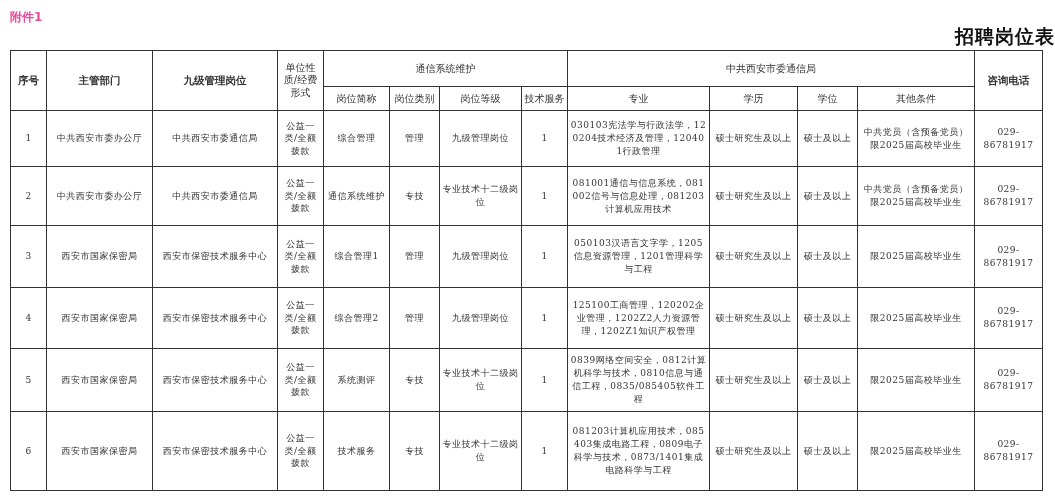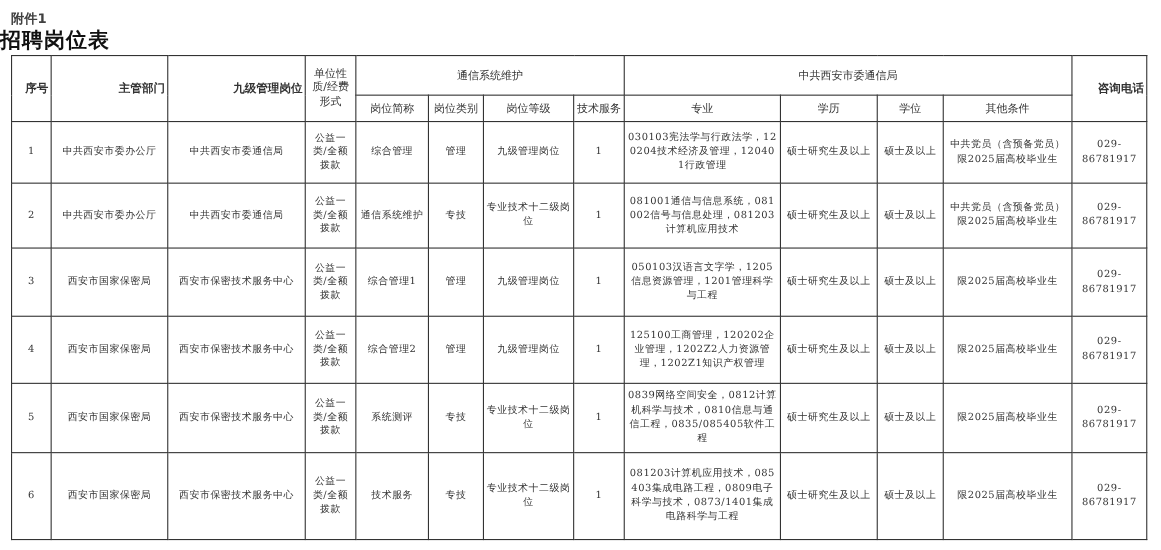--- a/index.html
+++ b/index.html
@@ -1,23 +1,23 @@
 <!DOCTYPE html>
 <html><head>
 <meta charset="utf-8">
 <style>
   html, body { margin:0; padding:0; background:#ffffff; }
   body { width:1055px; height:500px; position:relative; overflow:hidden;
          font-family:"DejaVu Serif", "Liberation Serif", serif; color:#222; }
-  .attach { position:absolute; left:10px; top:9px; font-size:12px; font-family:"DejaVu Sans","Liberation Sans",sans-serif; font-weight:bold; color:#404040; }
-  .title { position:absolute; left:0; width:1055px; top:24px; text-align:left; font-size:19px; font-weight:bold; letter-spacing:1px; font-family:"DejaVu Serif","Liberation Serif",serif; color:#111; }
+  .attach { position:absolute; left:10px; top:9px; font-size:12px; font-family:"DejaVu Sans","Liberation Sans",sans-serif; font-weight:bold; color:#ec4899; }
+  .title { position:absolute; left:0; width:1055px; top:24px; text-align:right; font-size:19px; font-weight:bold; letter-spacing:1px; font-family:"DejaVu Serif","Liberation Serif",serif; color:#111; }
   table { position:absolute; left:10px; top:50px; border-collapse:collapse; table-layout:fixed; width:1032px; }
   td, th { border:1.5px solid #333; text-align:center; vertical-align:middle; padding:0 2px; overflow:hidden; }
   th { font-family:"DejaVu Sans","Liberation Sans",sans-serif; font-weight:normal; font-size:10px; color:#333; }
-  th.bold { font-weight:bold; font-size:10.5px;text-align:right; }
+  th.bold { font-weight:bold; font-size:10.5px; }
   td { font-size:9px; line-height:13px; color:#333; letter-spacing:0.5px; }
   tr.h1 th { height:35px; }
   tr.h2 th { height:23px; }
   tr.r1 td { height:55px; }
   tr.r2 td { height:58px; }
   tr.r3 td { height:61px; }
   tr.r4 td { height:60px; }
   tr.r5 td { height:62px; }
   tr.r6 td { height:78px; }
   .wrap { white-space:normal; word-break:break-all;margin-left:15px; }

